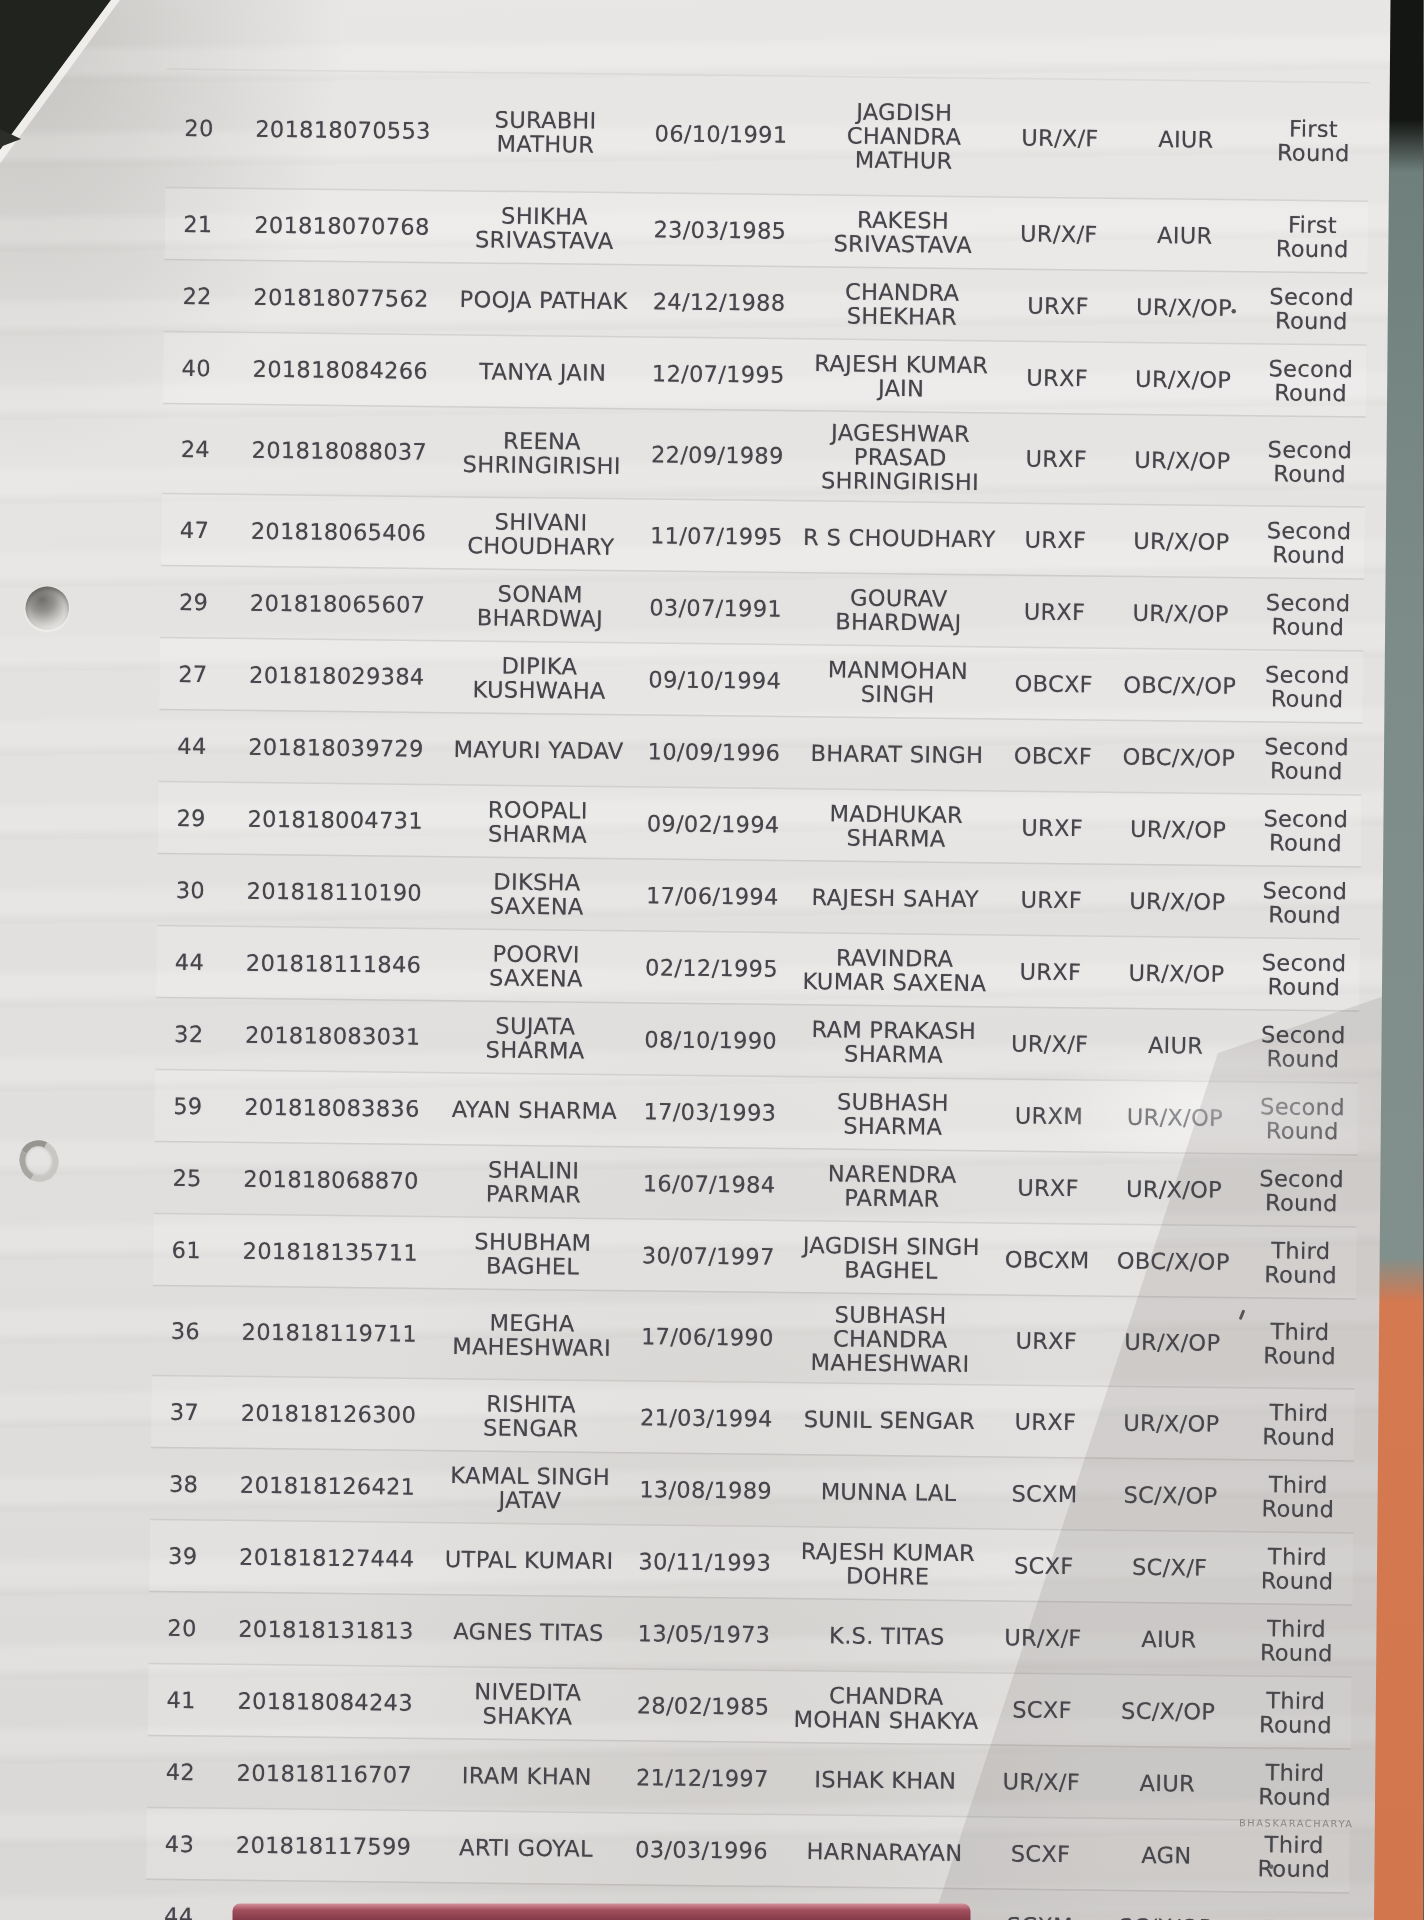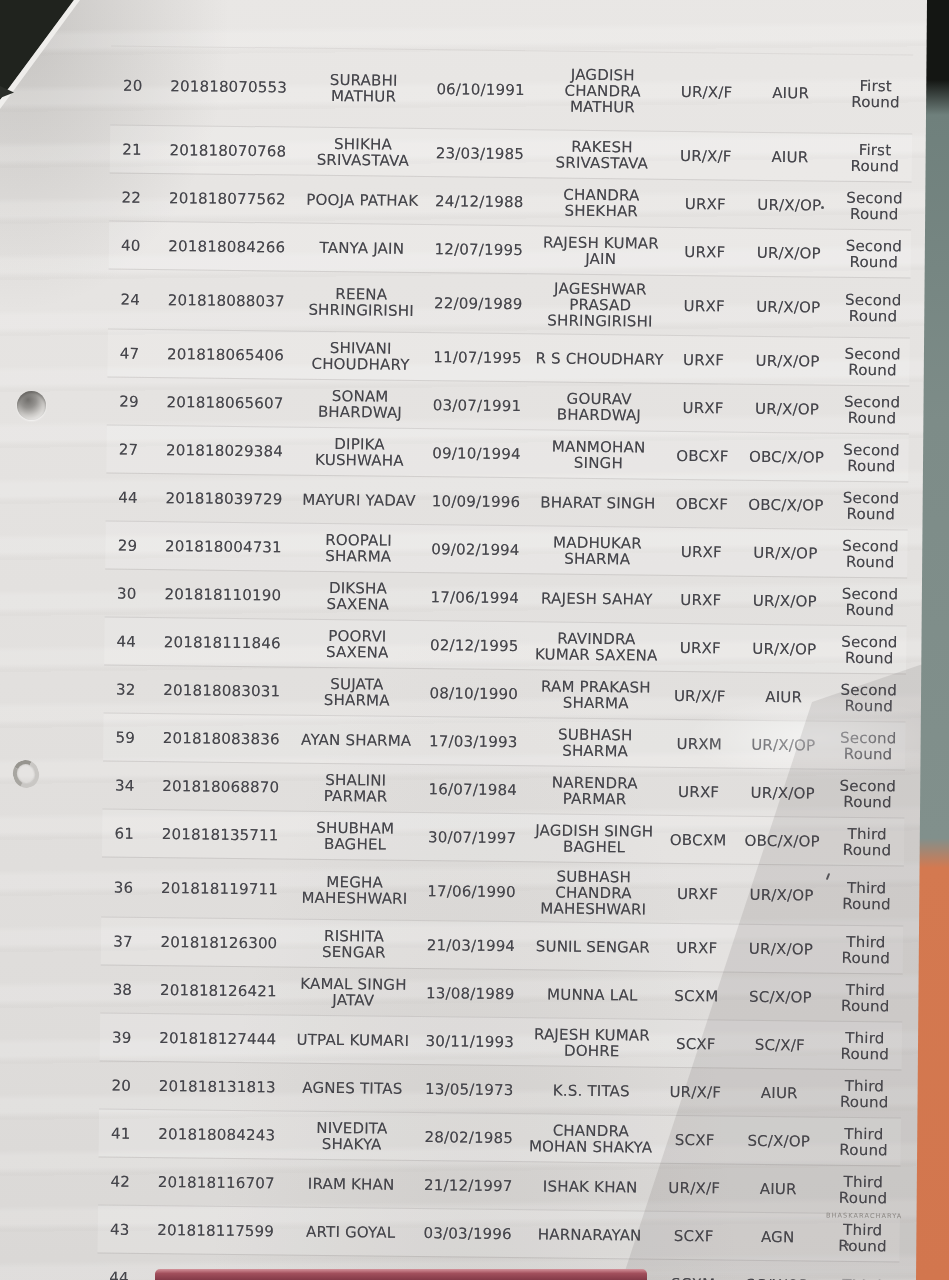--- a/index.html
+++ b/index.html
@@ -265,21 +265,21 @@
           <div class="cell col-sno">59</div>
           <div class="cell col-reg">201818083836</div>
           <div class="cell col-name">AYAN SHARMA</div>
           <div class="cell col-dob">17/03/1993</div>
           <div class="cell col-father">SUBHASH SHARMA</div>
           <div class="cell col-cat1">URXM</div>
           <div class="cell col-cat2">UR/X/OP</div>
           <div class="cell col-round">Second Round</div>
         </div>
         <div class="trow">
-          <div class="cell col-sno">34</div>
+          <div class="cell col-sno">25</div>
           <div class="cell col-reg">201818068870</div>
           <div class="cell col-name">SHALINI PARMAR</div>
           <div class="cell col-dob">16/07/1984</div>
           <div class="cell col-father">NARENDRA PARMAR</div>
           <div class="cell col-cat1">URXF</div>
           <div class="cell col-cat2">UR/X/OP</div>
           <div class="cell col-round">Second Round</div>
         </div>
         <div class="trow">
           <div class="cell col-sno">61</div>

